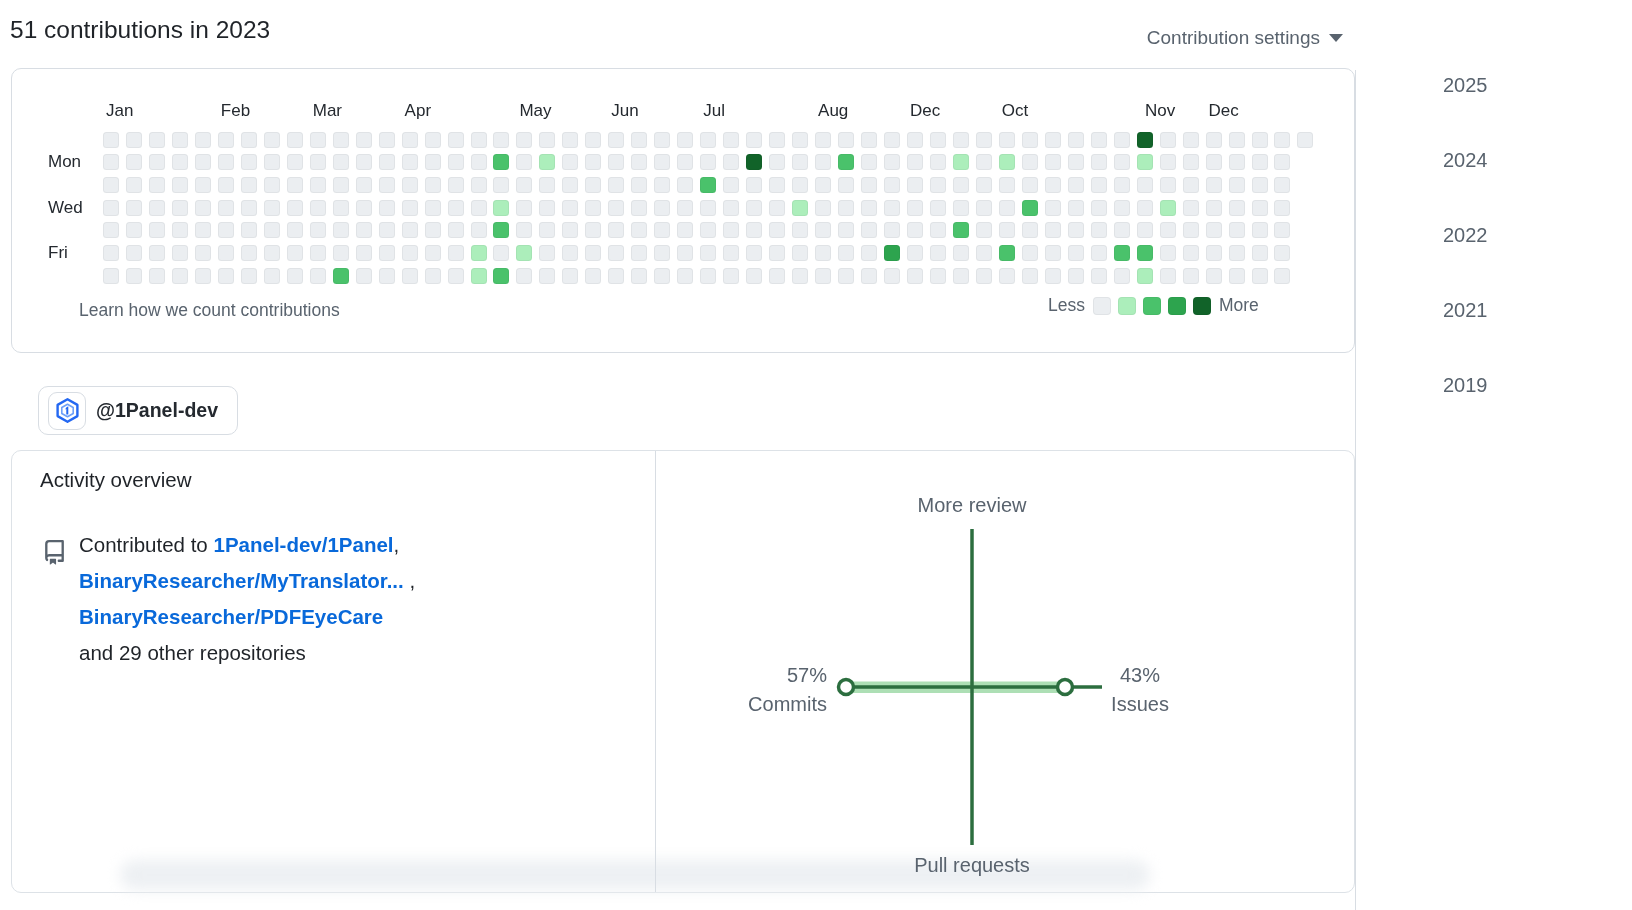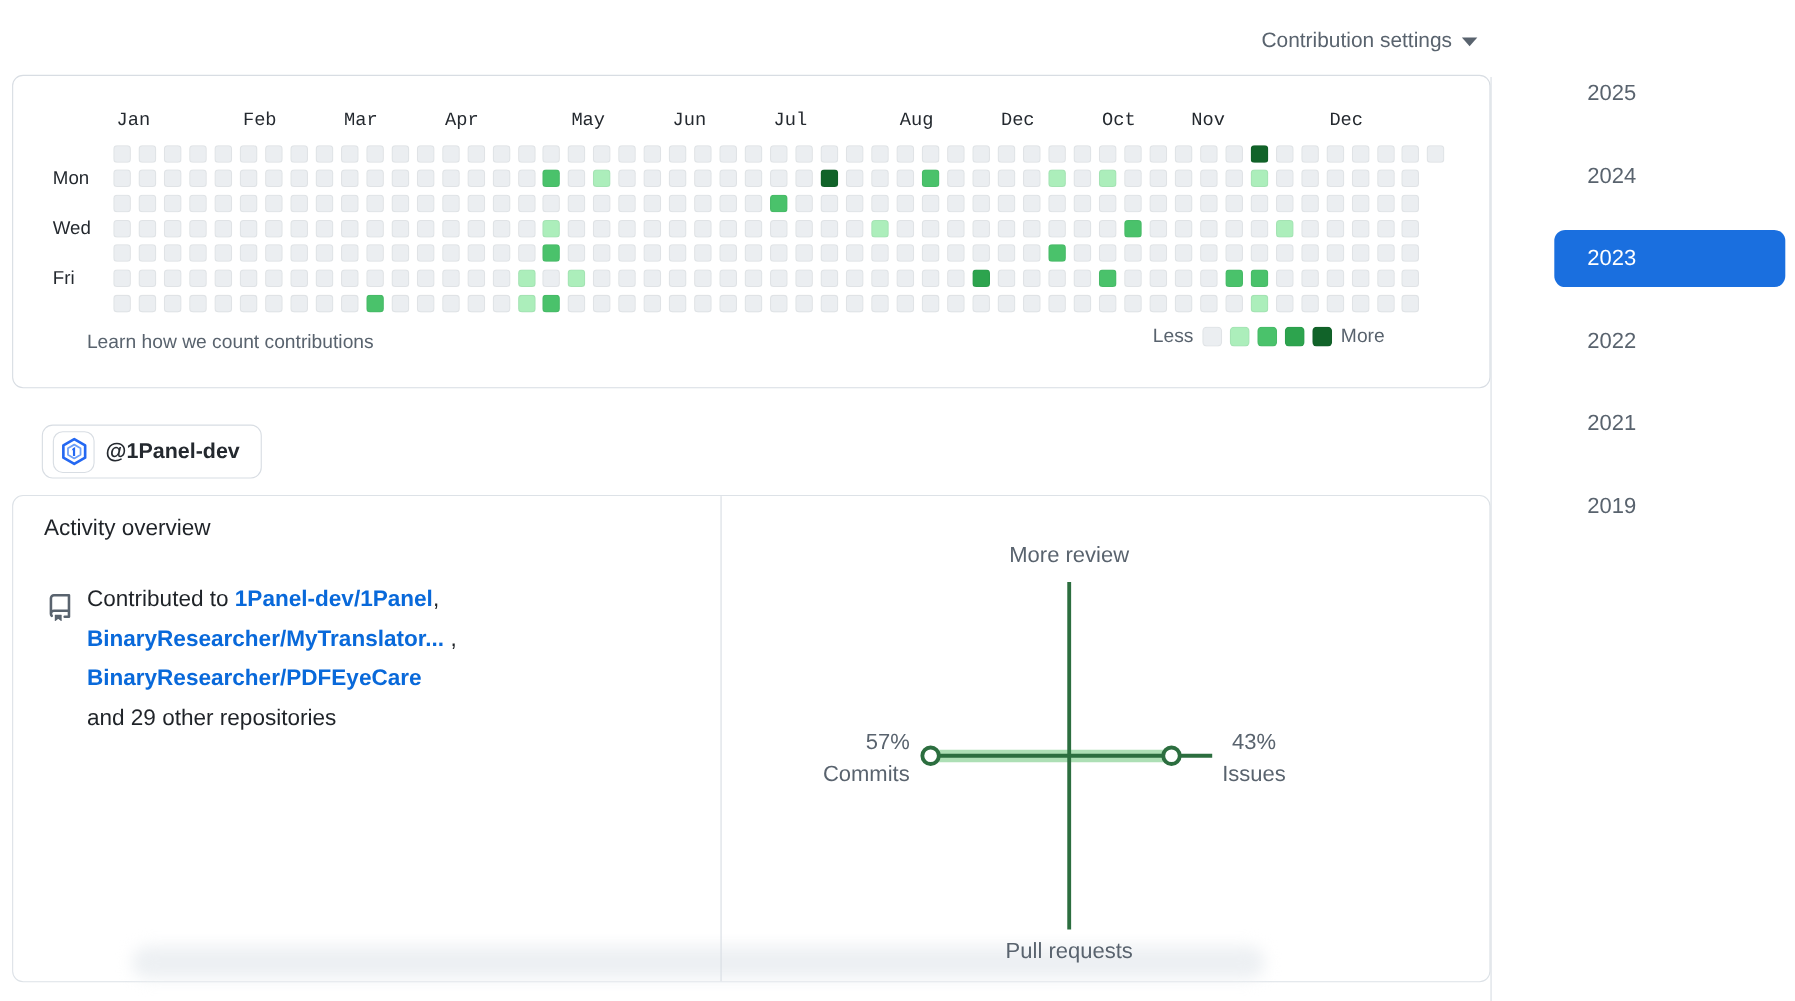--- a/index.html
+++ b/index.html
@@ -10,21 +10,21 @@
   
   .page-title{left:10px;top:16px;font-size:24.5px;font-weight:400;color:#1f2328;}
   .contrib-settings{left:1043px;top:27px;width:300px;display:flex;justify-content:flex-end;
                     align-items:center;gap:9px;font-size:19px;color:#59636e;cursor:pointer;}
   .caret-down{width:0;height:0;border-left:7px solid transparent;border-right:7px solid transparent;
               border-top:8px solid #59636e;display:inline-block;}
 
   
   .graph-card{left:11px;top:68px;width:1344px;height:285px;border:1.5px solid #d8dde3;
               border-radius:10px;box-sizing:border-box;background:#fff;}
-  .month-label{position:absolute;top:101px;font-size:17px;color:#24292f;font-family:Liberation Mono, monospace;}
+  .month-label{position:absolute;top:101px;font-size:17px;color:#24292f;}
   .day-label{position:absolute;left:48px;font-size:17px;color:#24292f;height:16px;
              display:flex;align-items:center;}
   .cell{position:absolute;width:16px;height:16px;border-radius:3.5px;box-sizing:border-box;
         border:1px solid rgba(27,31,36,0.05);}
   .learn-link{left:79px;top:300px;font-size:17.5px;color:#59636e;cursor:pointer;}
   .legend{left:1048px;top:295px;display:flex;align-items:center;gap:8px;
           font-size:17.5px;color:#59636e;}
   .legend-cells{display:flex;gap:7px;}
   .legend-cell{width:18px;height:18px;border-radius:4px;box-sizing:border-box;
                border:1px solid rgba(27,31,36,0.05);}
@@ -61,20 +61,21 @@
   .year-list{left:1413px;top:59px;width:210px;}
   .year-item{height:52px;margin-bottom:23px;border-radius:10px;display:flex;align-items:center;
              padding-left:30px;box-sizing:border-box;font-size:20px;color:#59636e;cursor:pointer;}
   .year-item.selected{color:#fff;font-weight:400;}
 </style>
 </head>
 <body>
 
 <div class="canvas">
 
+  <div class="abs page-title">51 contributions in 2023</div>
   <div class="abs contrib-settings">
     <span>Contribution settings</span>
     <span class="caret-down"></span>
   </div>
 
   <div class="abs graph-card"></div>
   <div>
       <div class="cell" style="left: 103px; top: 131.5px; background: rgb(235, 238, 241);"></div>
       <div class="cell" style="left: 103px; top: 154.2px; background: rgb(235, 238, 241);"></div>
       <div class="cell" style="left: 103px; top: 176.9px; background: rgb(235, 238, 241);"></div>
@@ -443,21 +444,21 @@
       <div class="month-label" style="left: 106px;">Jan</div>
       <div class="month-label" style="left: 220.85px;">Feb</div>
       <div class="month-label" style="left: 312.73px;">Mar</div>
       <div class="month-label" style="left: 404.61px;">Apr</div>
       <div class="month-label" style="left: 519.46px;">May</div>
       <div class="month-label" style="left: 611.34px;">Jun</div>
       <div class="month-label" style="left: 703.22px;">Jul</div>
       <div class="month-label" style="left: 818.07px;">Aug</div>
       <div class="month-label" style="left: 909.95px;">Dec</div>
       <div class="month-label" style="left: 1001.83px;">Oct</div>
-      <div class="month-label" style="left: 1083px;">Nov</div>
+      <div class="month-label" style="left: 1145px;">Nov</div>
       <div class="month-label" style="left: 1208.56px;">Dec</div>
       <div class="day-label" style="top: 154.2px;">Mon</div>
       <div class="day-label" style="top: 199.6px;">Wed</div>
       <div class="day-label" style="top: 245px;">Fri</div>
     </div>
   <div class="abs learn-link">Learn how we count contributions</div>
   <div class="abs legend">
     <span>Less</span>
     <span class="legend-cells">
         <span class="legend-cell" style="background: rgb(235, 238, 241);"></span>
@@ -511,19 +512,18 @@
   </div>
   <div class="abs compass-label lbl-issues">
     <div>43%</div>
     <div>Issues</div>
   </div>
 
   <div class="abs sidebar-divider"></div>
   <div class="abs year-list">
       <div class="year-item">2025</div>
       <div class="year-item">2024</div>
-      <div class="year-item selected" style="background: rgb(26, 111, 223);">2023</div>
       <div class="year-item">2022</div>
       <div class="year-item">2021</div>
       <div class="year-item">2019</div>
     </div>
 
 </div>
 
 </body></html>

